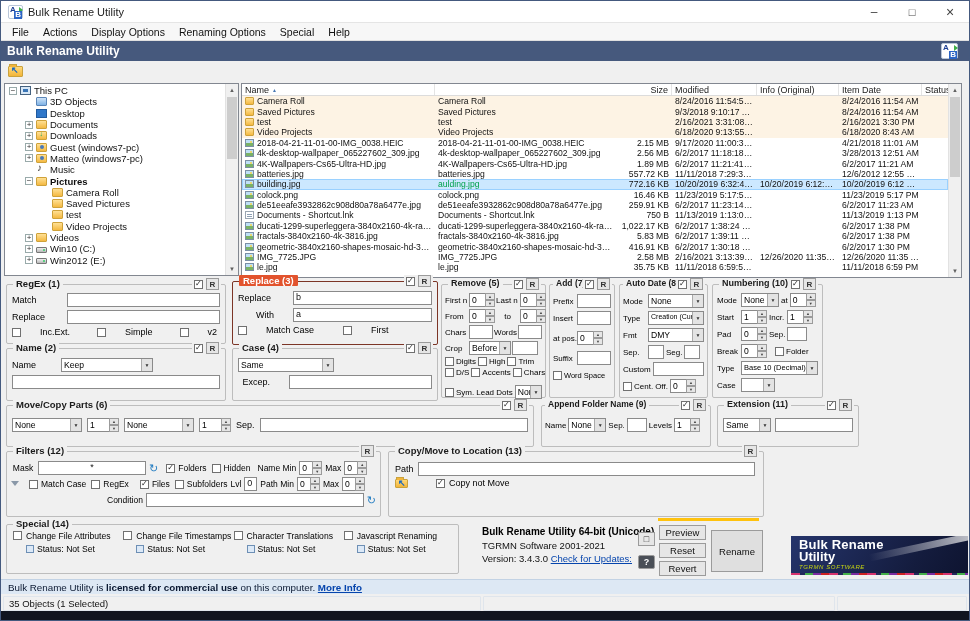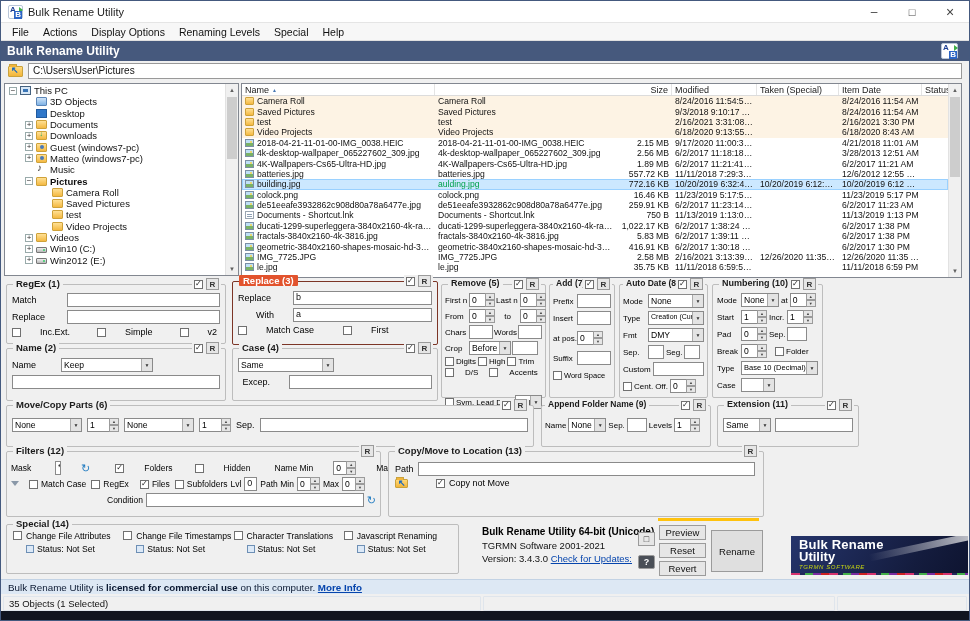--- a/index.html
+++ b/index.html
@@ -202,35 +202,34 @@
       <span class="win-btn min"></span>
       <span class="win-btn max"></span>
       <span class="win-btn close"></span>
     </span>
   </div>
 
   <div class="menubar">
       <span class="menu-item">File</span>
       <span class="menu-item">Actions</span>
       <span class="menu-item">Display Options</span>
-      <span class="menu-item">Renaming Levels</span>
+      <span class="menu-item">Renaming Options</span>
       <span class="menu-item">Special</span>
       <span class="menu-item">Help</span>
     </div>
 
   <div class="headerbar">
     <span class="h-title">Bulk Rename Utility</span>
     <span class="ab-icon">
         <span class="ab-arrow"></span>
       </span>
   </div>
 
   <div class="pathbar">
     <span class="up-folder"></span>
-    <div class="path-input">C:\Users\User\Pictures</div>
   </div>
 
   <div class="main">
     <div class="tree-panel">
       <div class="tree-body">
           <div class="tree-row" style="padding-left: 4px;">
             <span class="exp minus"></span>
             <span class="ti computer"></span>
             <span class="tree-label">This PC</span>
           </div>
@@ -316,21 +315,21 @@
         <span class="sb-dn"></span>
       </div>
     </div>
 
     <div class="list-panel">
       <div class="list-head">
           <div class="hcell" style="width: 193px;">Name<span class="sort-ic asc"></span></div>
           <div class="hcell" style="width: 182px; margin-top: 44px;">New Name</div>
           <div class="hcell" style="width: 55px; justify-content: flex-end;">Size</div>
           <div class="hcell" style="width: 85px;">Modified</div>
-          <div class="hcell" style="width: 82px;">Taken (Special)</div>
+          <div class="hcell" style="width: 82px;">Info (Original)</div>
           <div class="hcell" style="width: 83px;">Item Date</div>
           <div class="hcell" style="width: 30px;">Status</div>
         </div>
       <div class="list-body">
           <div class="frow folder">
             <div class="fcell" style="width: 193px;"><span class="fi folder"></span>Camera Roll</div>
             <div class="fcell" style="width: 182px;">Camera Roll</div>
             <div class="fcell r" style="width: 55px;"></div>
             <div class="fcell" style="width: 85px;">8/24/2016 11:54:51 AM</div>
             <div class="fcell" style="width: 82px;"></div>
@@ -604,21 +603,21 @@
           <div class="inp" style="width:26px;"></div>
         </div>
       <div class="fr" style="margin:2px 3px 2px;gap:2px;">
           <span class="cb"></span>
           <span class="lbl" style="font-size:8px;">Digits</span>
           <span class="cb"></span>
           <span class="lbl" style="font-size:8px;">High</span>
           <span class="cb"></span>
           <span class="lbl" style="font-size:8px;">Trim</span>
         </div>
-      <div class="fr" style="margin:0 3px 18px;gap:11px;">
+      <div class="fr" style="margin:0 3px 8px;gap:2px;">
           <span class="cb"></span>
           <span class="lbl" style="font-size:8px;">D/S</span>
           <span class="cb"></span>
           <span class="lbl" style="font-size:8px;">Accents</span>
           <span class="cb"></span>
           <span class="lbl" style="font-size:8px;">Chars</span>
         </div>
       <div class="fr" style="margin:0 3px 0;gap:2px;">
           <span class="cb"></span>
           <span class="lbl" style="font-size:8px;">Sym.</span>
@@ -902,21 +901,21 @@
           </span>
         <div class="inp grow"></div>
       </div>
     </div>
 
     <div class="gb" style="left:5px;top:172px;width:375px;height:66px;">
       <span class="gt">Filters (12)</span>
       <span class="hc">
           <span class="rbtn">R</span>
         </span>
-      <div class="fr" style="margin:9px 4px 2px;gap:20px;">
+      <div class="fr" style="margin:9px 4px 2px;gap:3px;text-align:center;">
         <span class="lbl" style="width:24px;font-size:8.5px;">Mask</span>
         <div class="inp" style="width:108px;">*</div>
         <span class="refresh-ic"></span>
         <span class="cb checked" style="margin-left:5px;"></span>
           <span class="lbl" style="font-size:8.5px;">Folders</span>
         <span class="cb" style="margin-left:2px;"></span>
           <span class="lbl" style="font-size:8.5px;">Hidden</span>
         <span class="lbl" style="margin-left:4px;font-size:8.5px;">Name Min</span>
         <span class="spin">
             <span class="sv" style="width:13px;">0</span>

